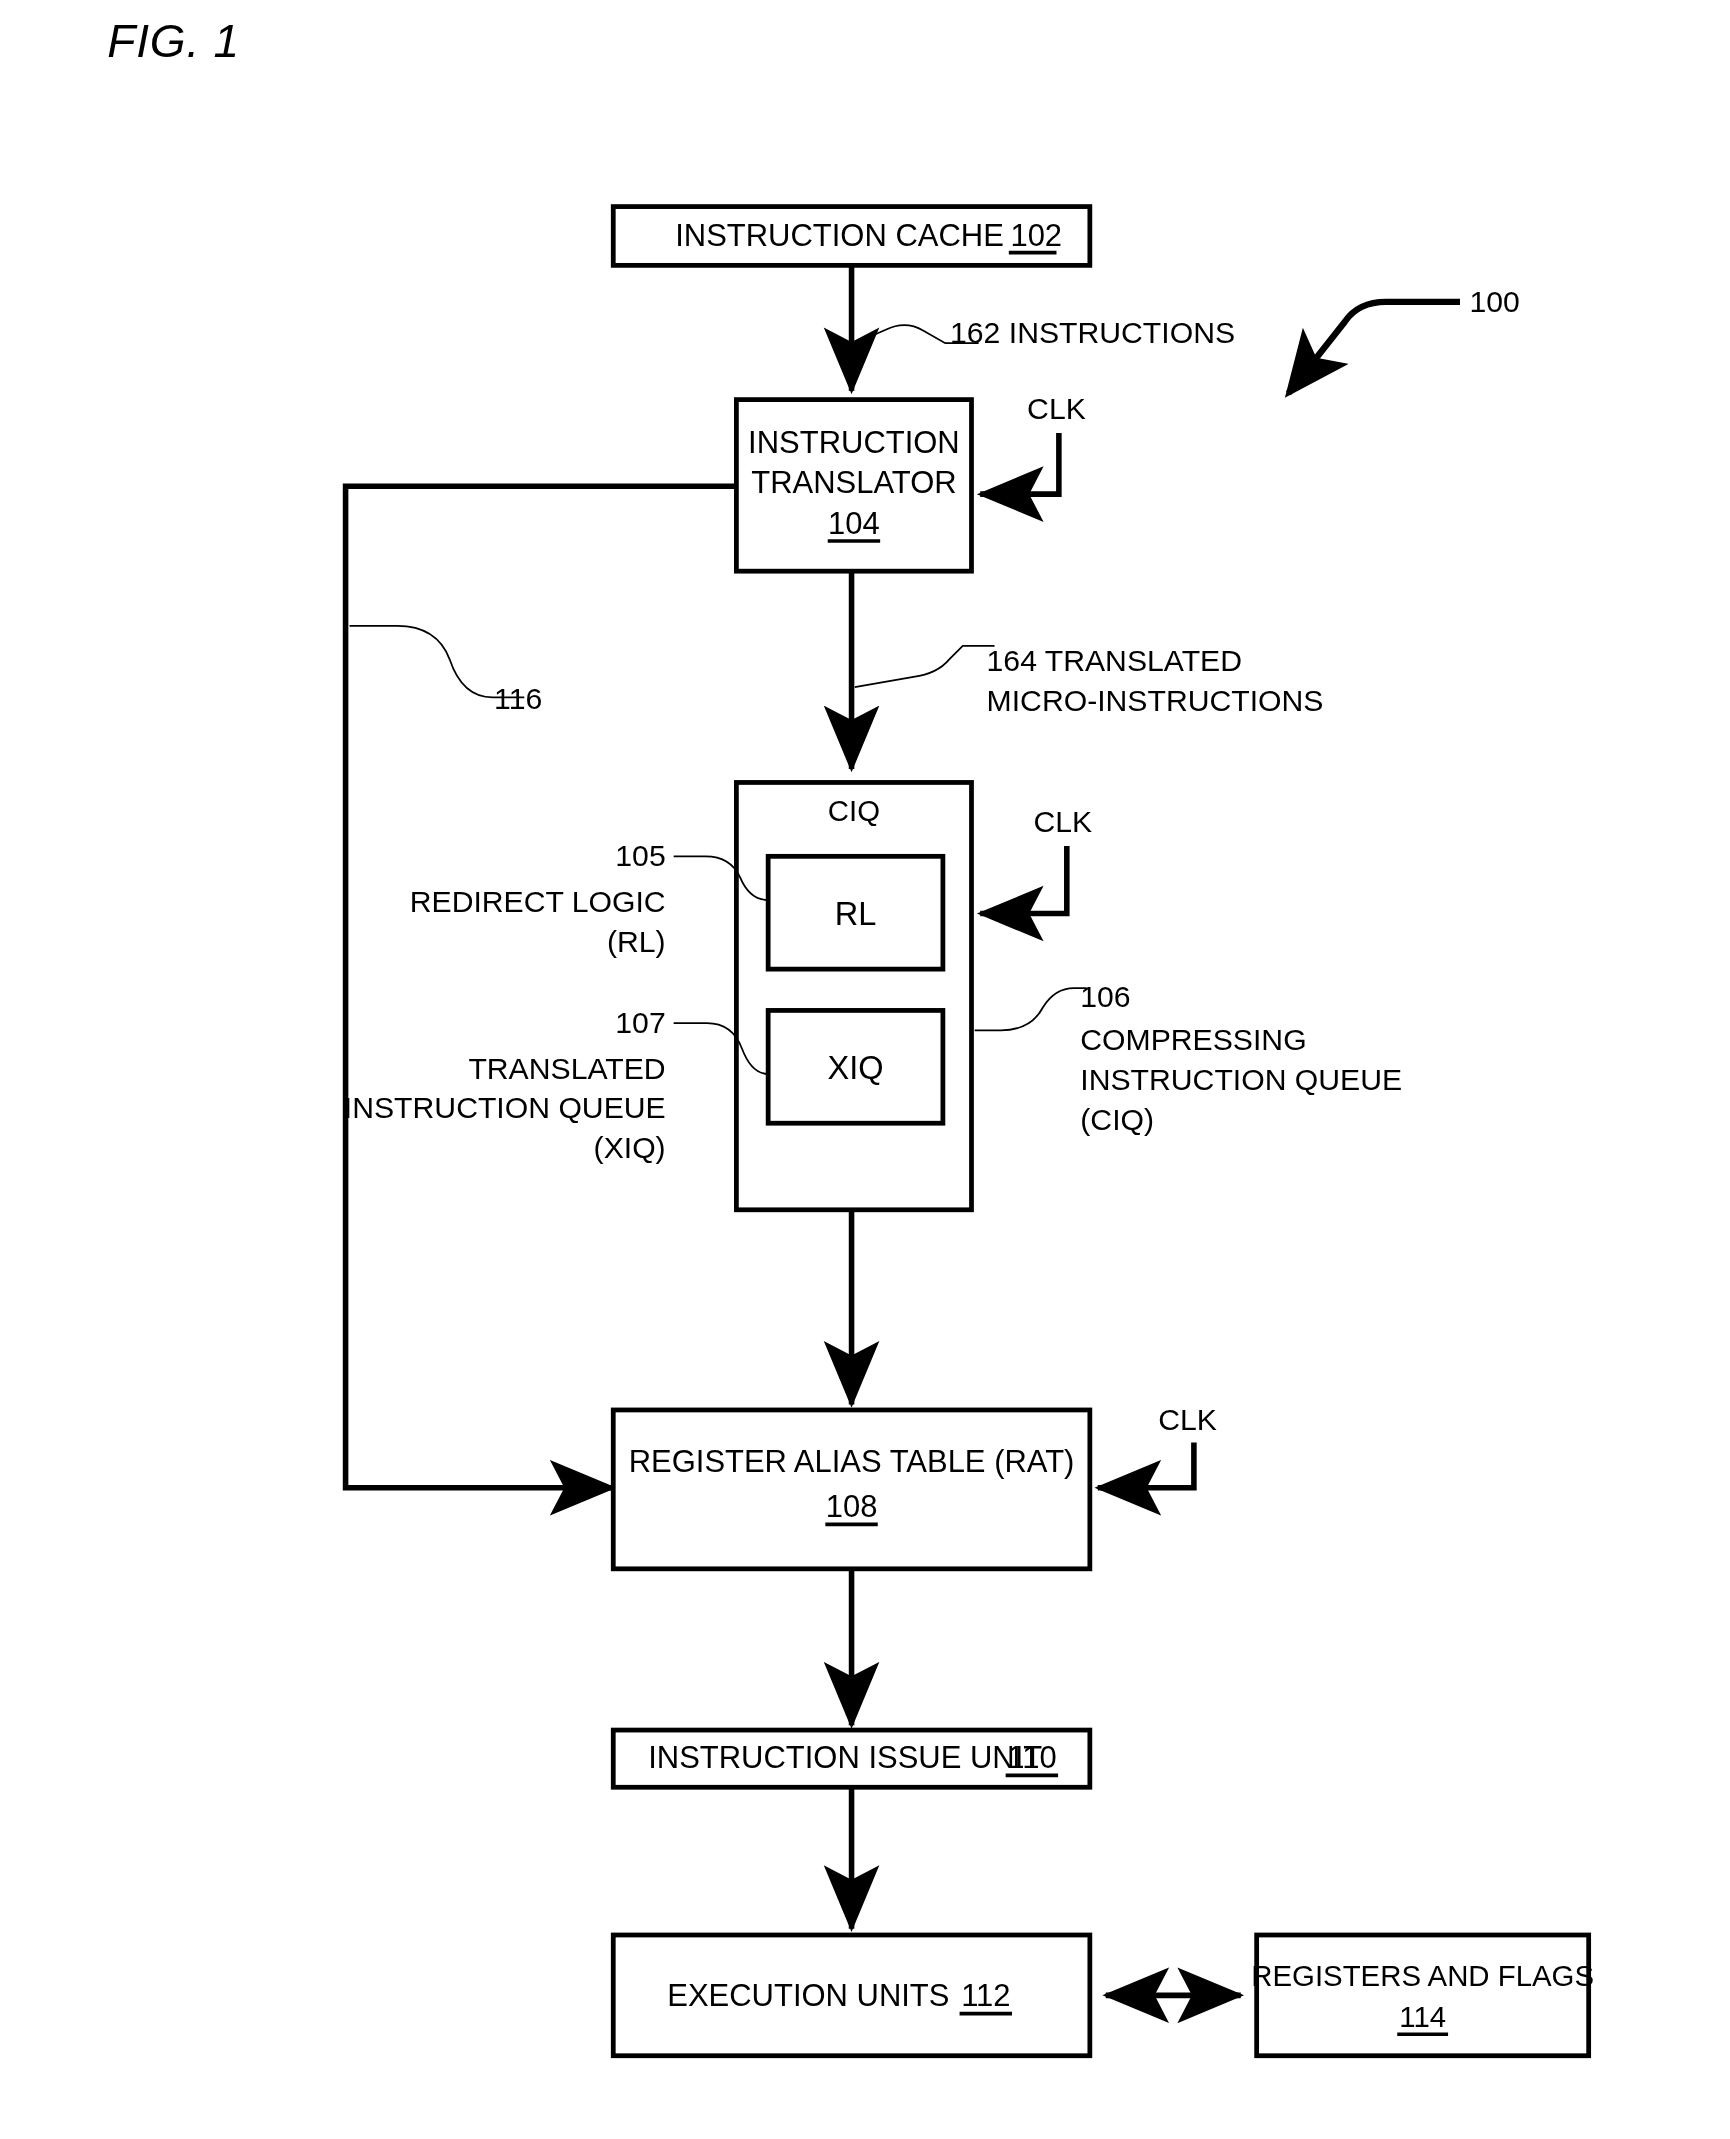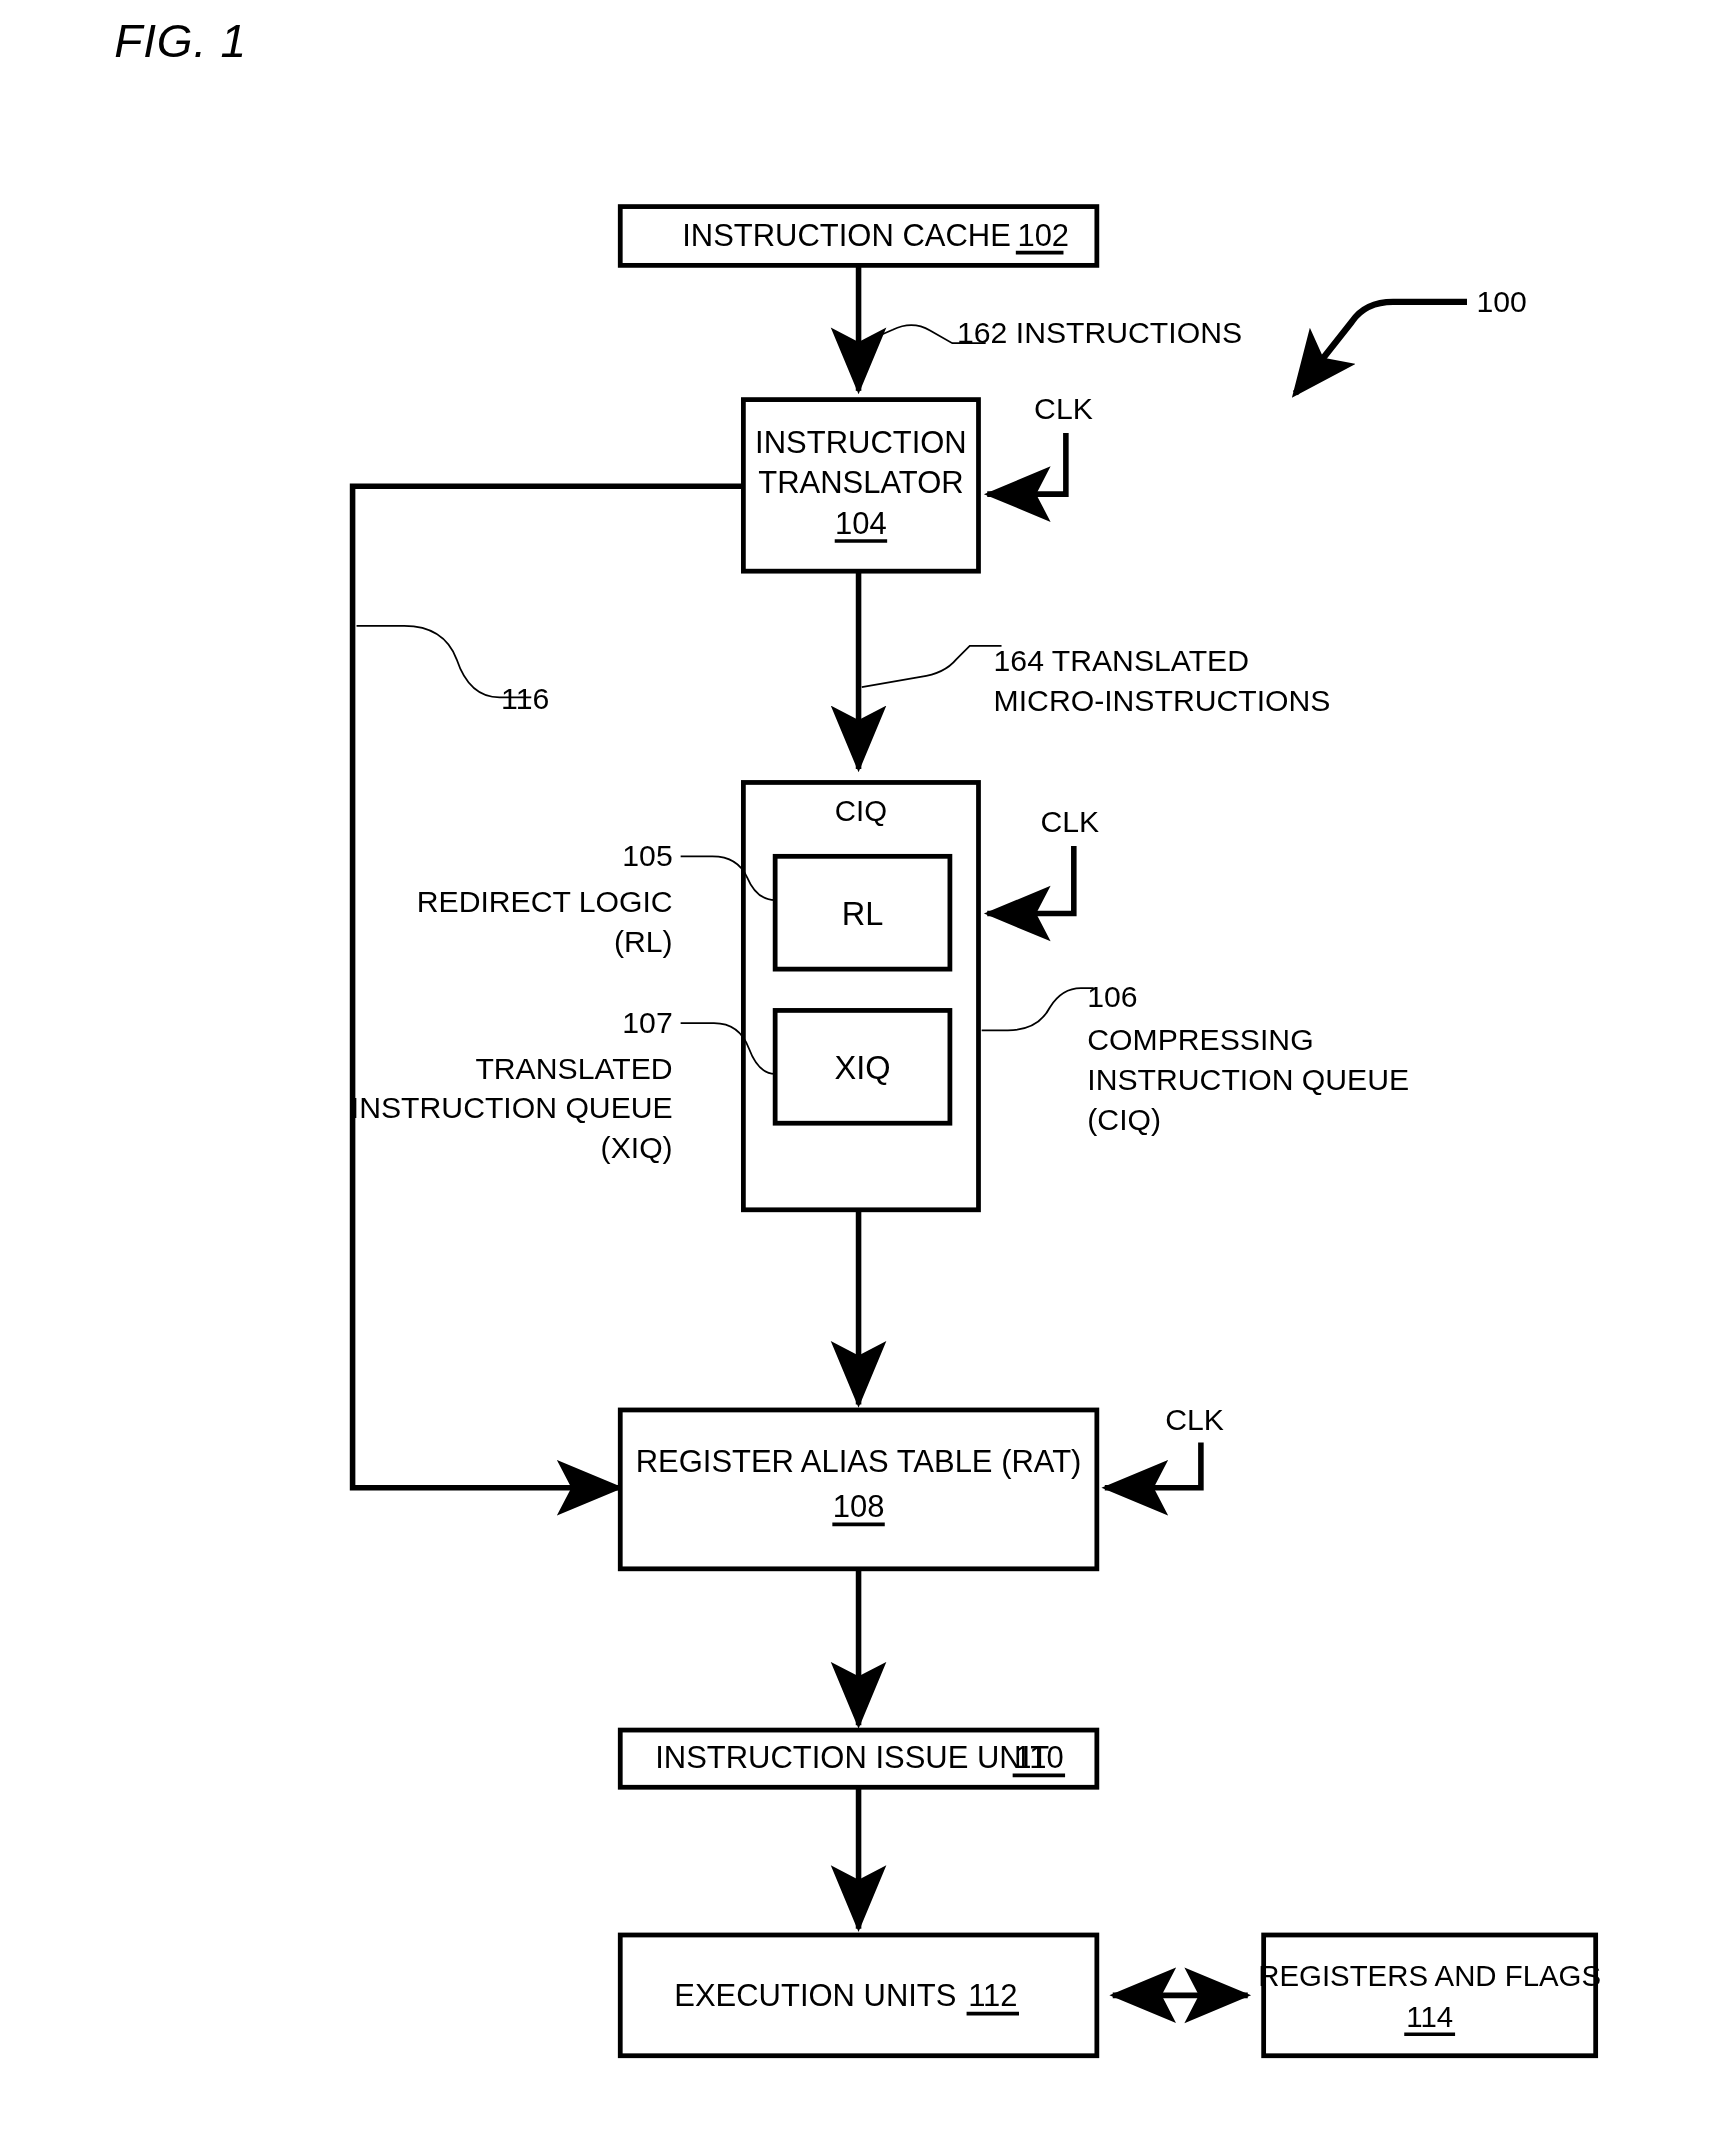--- a/index.html
+++ b/index.html
@@ -9,21 +9,21 @@
   }
   body {
     width: 1730px;
     height: 2140px;
     font-family: "Liberation Sans", sans-serif;
     position: relative;
     overflow: hidden;
   }
   #figure-root {
     position: absolute;
-    left: 15px; top: 0;
+    left: 8px; top: 0;
     width: 1462px;
     height: 2140px;
   }
   svg.diagram {
     display: block;
     width: 1730px;
     height: 2140px;
   }
   text {
     font-family: "Liberation Sans", sans-serif;

